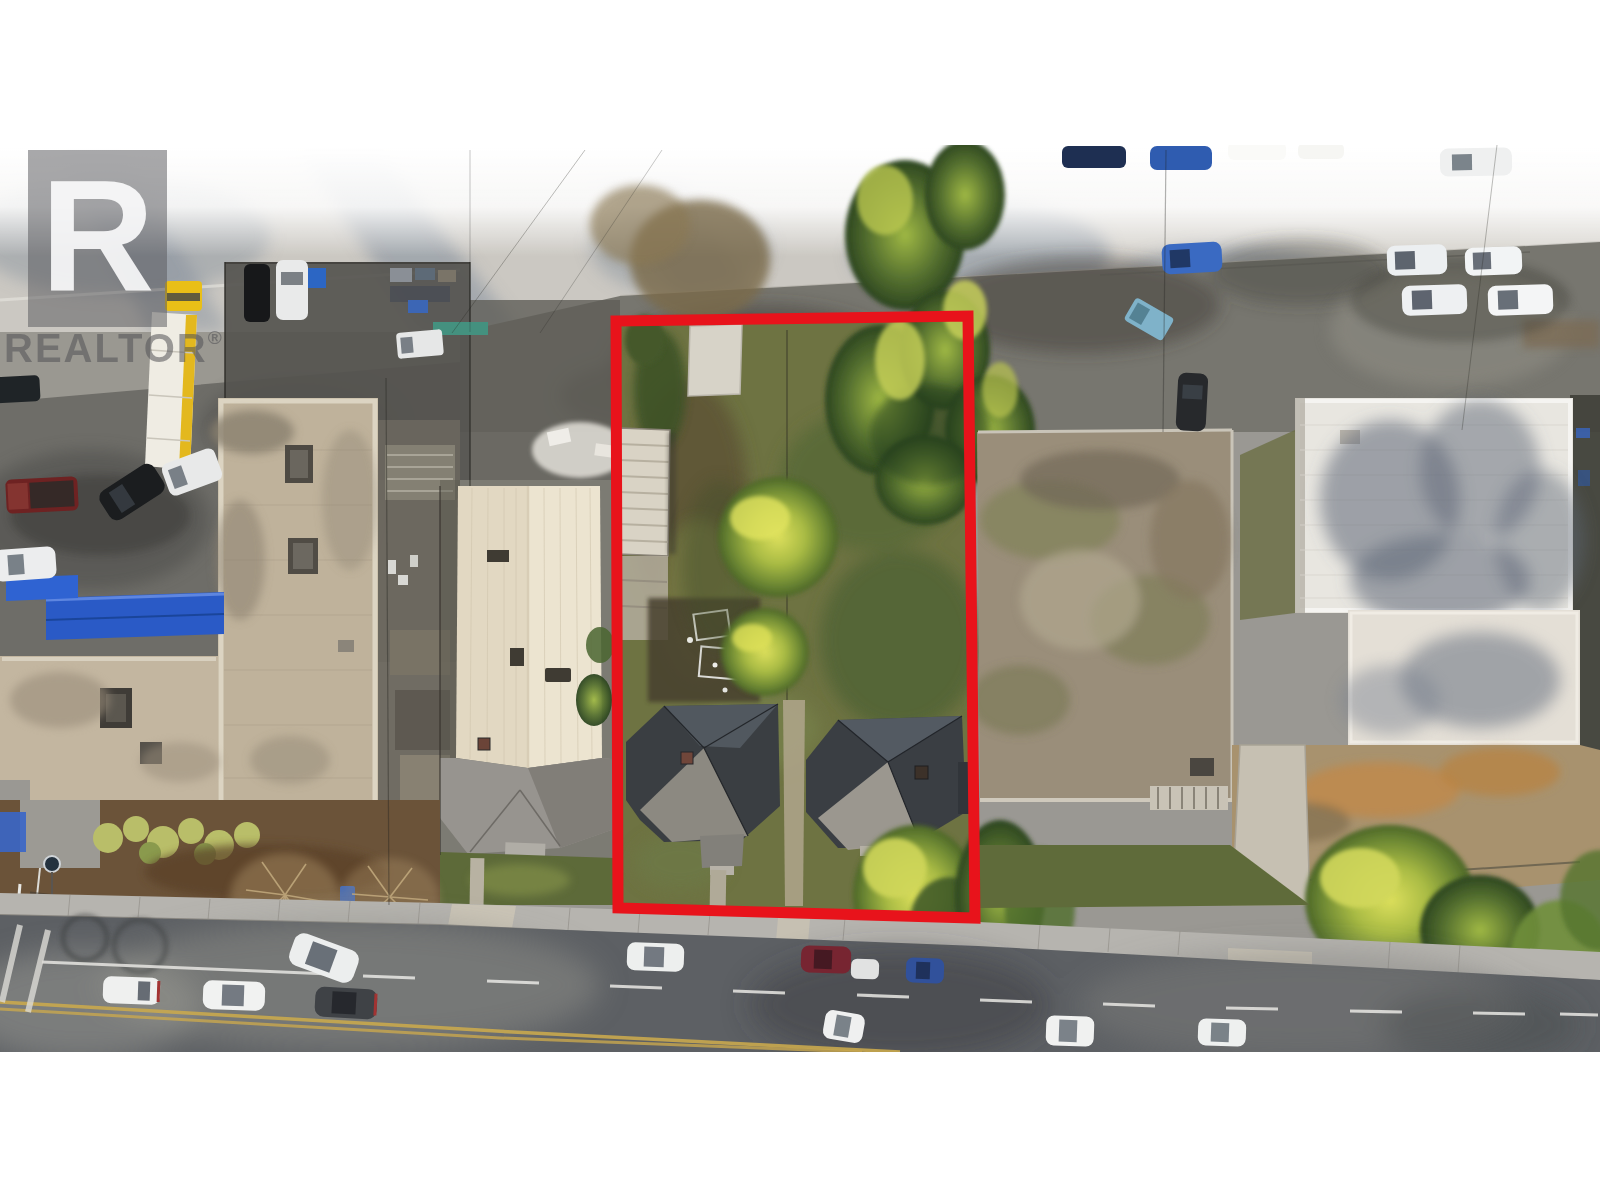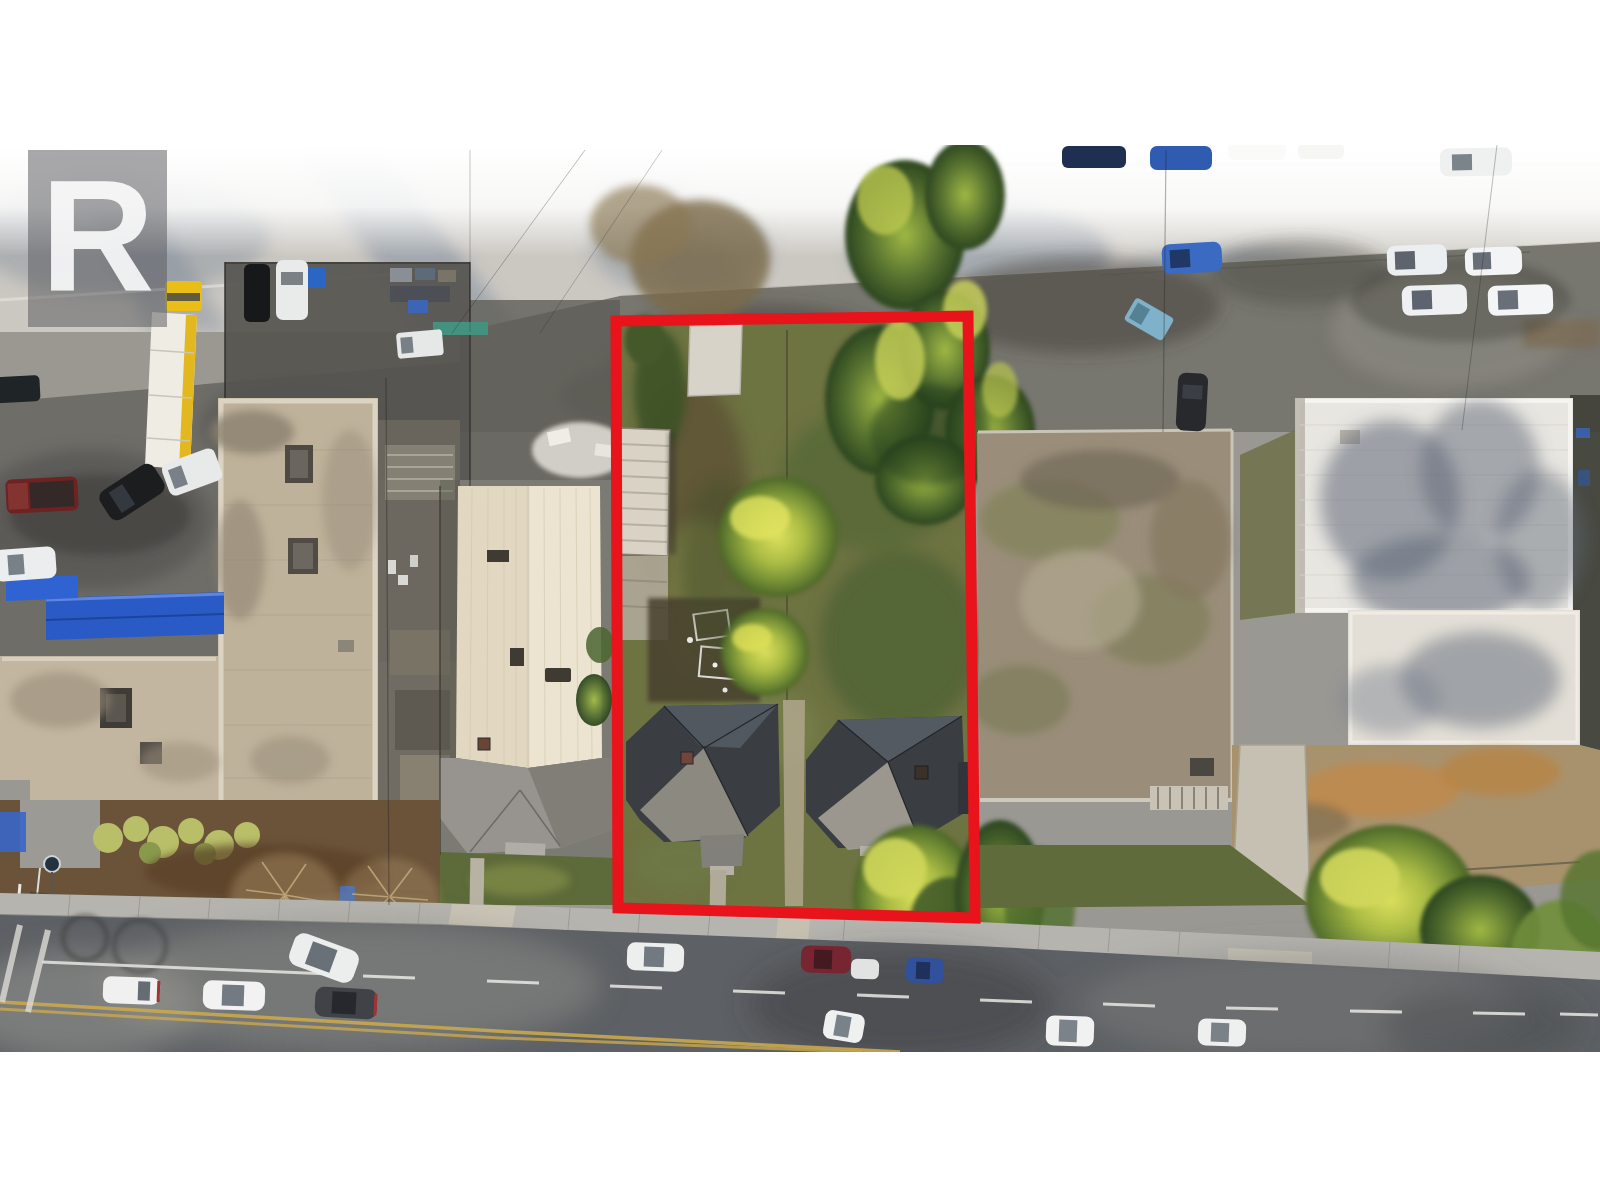--- a/index.html
+++ b/index.html
@@ -611,14 +611,15 @@
         <line x1="1497" y1="145" x2="1462" y2="430" stroke-width="1" opacity=".3"></line>
         <line x1="470" y1="150" x2="470" y2="332" stroke-width="1" opacity=".25"></line>
       </g>
 
       <polygon points="616,321 968,316 975,918 618,908" fill="none" stroke="#e8131b" stroke-width="11" stroke-linejoin="miter"></polygon>
     </svg>
 
     <div class="wm-box">
       <span class="glyph">R</span>
     </div>
+    <div class="wm-text"><span>REALTOR</span><sup>®</sup></div>
   </div>
 </div>
 
 </body></html>

